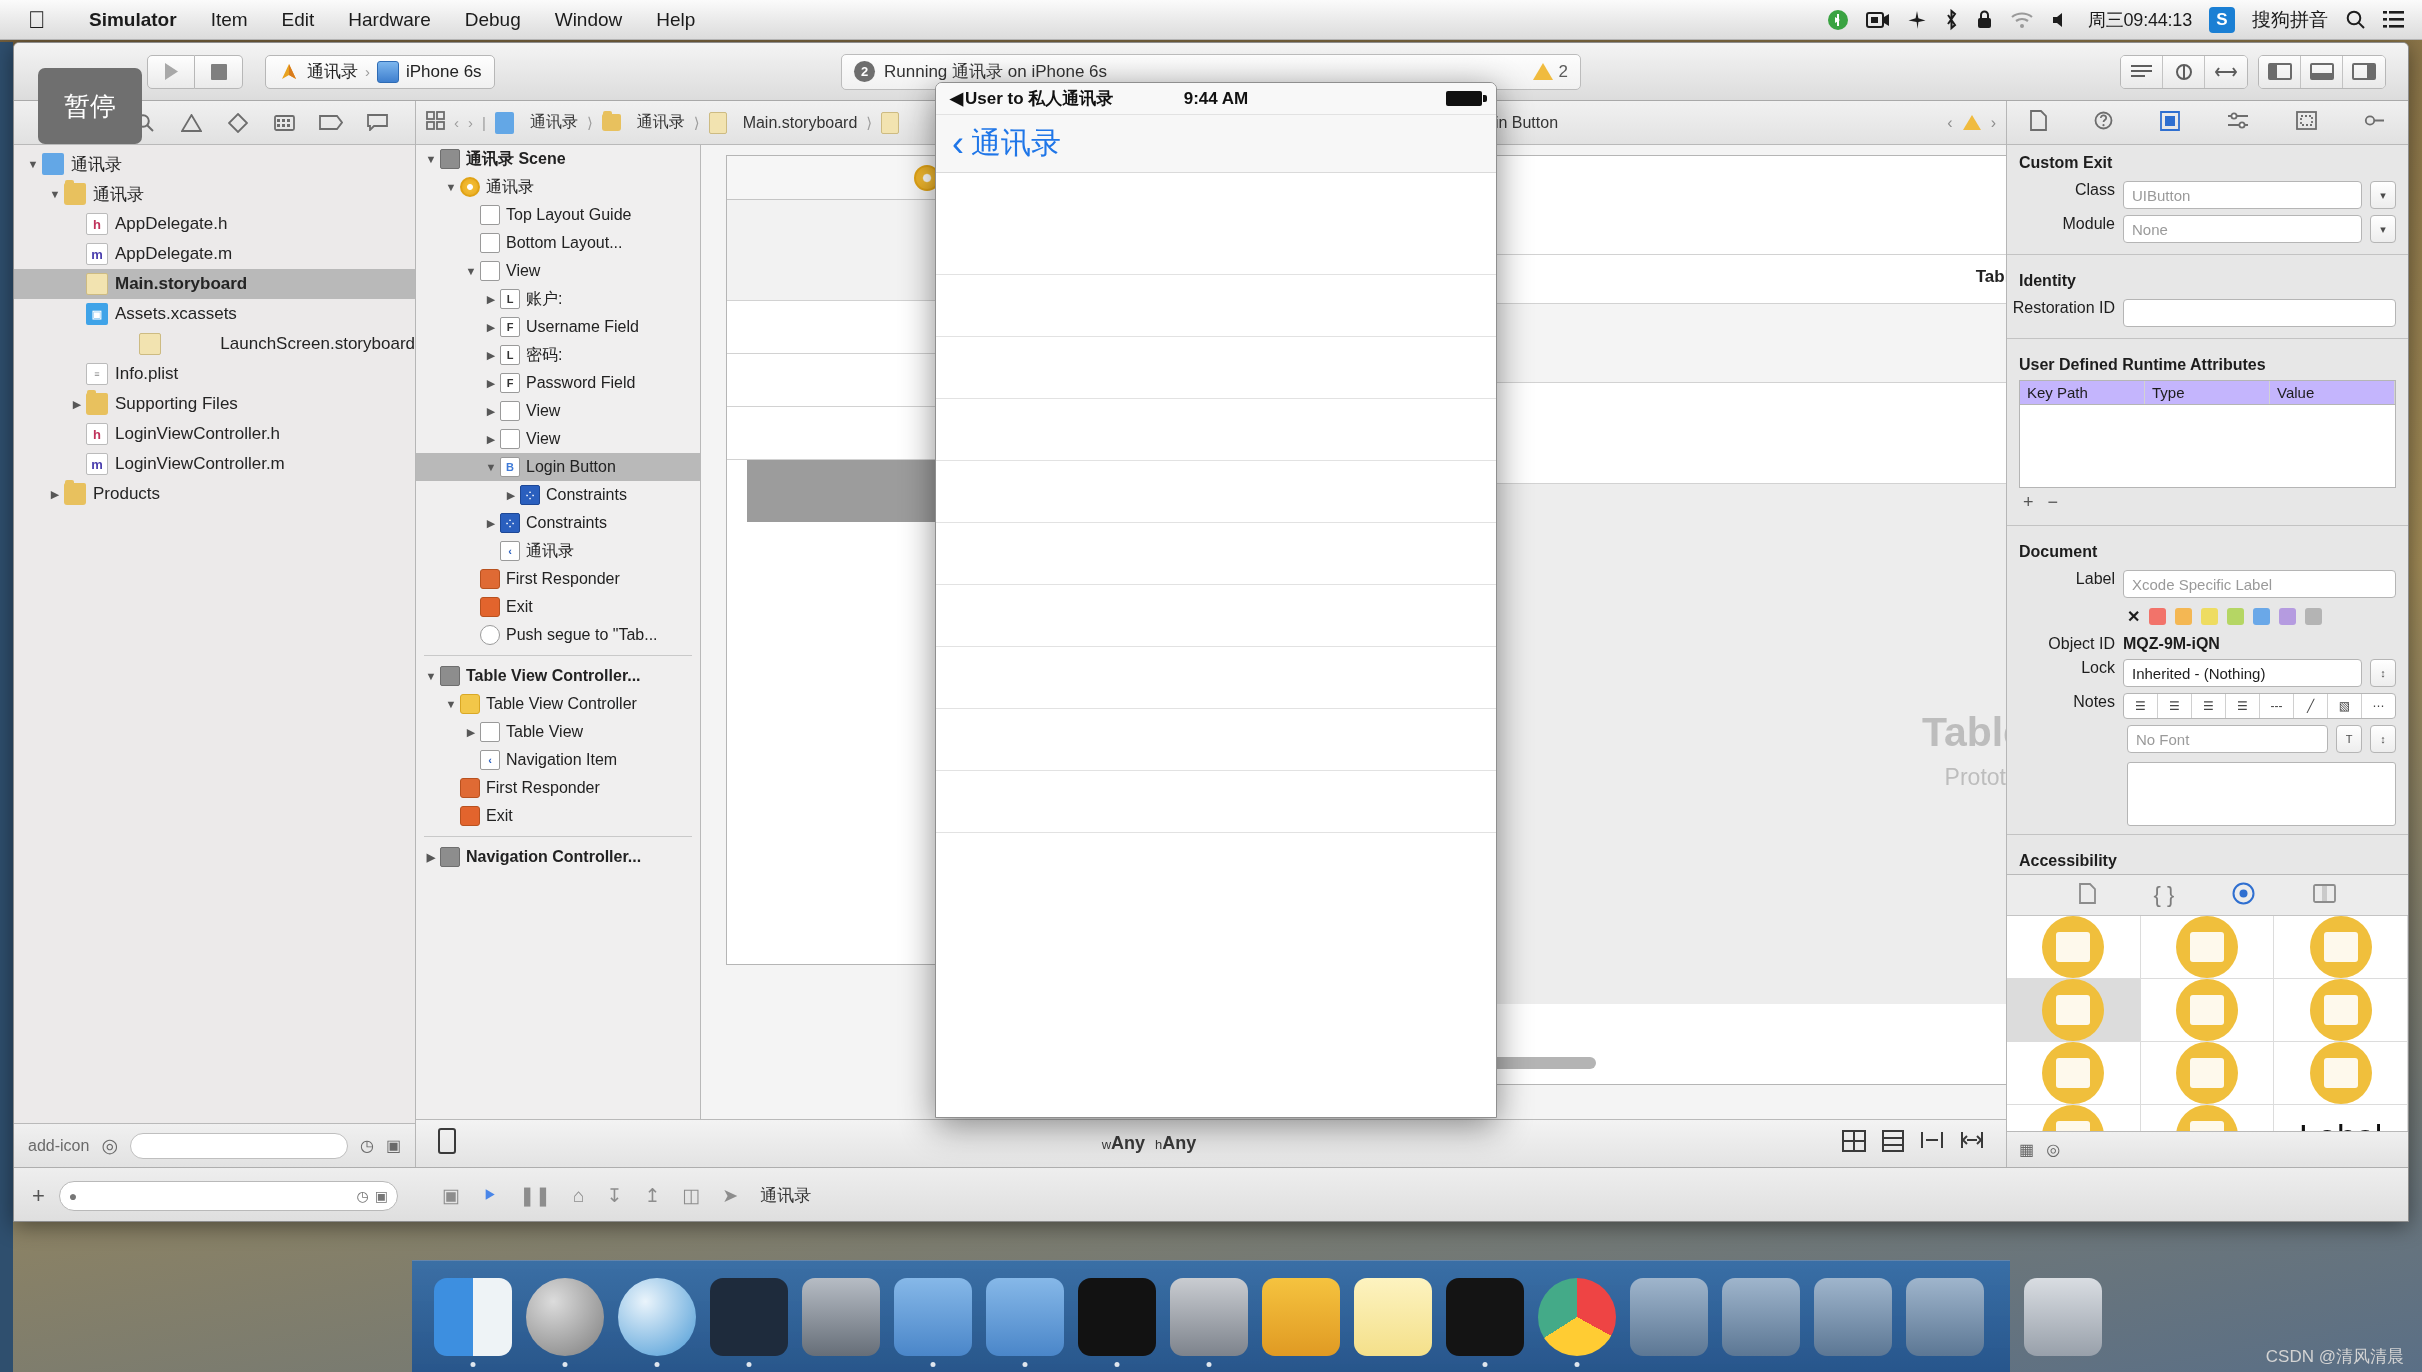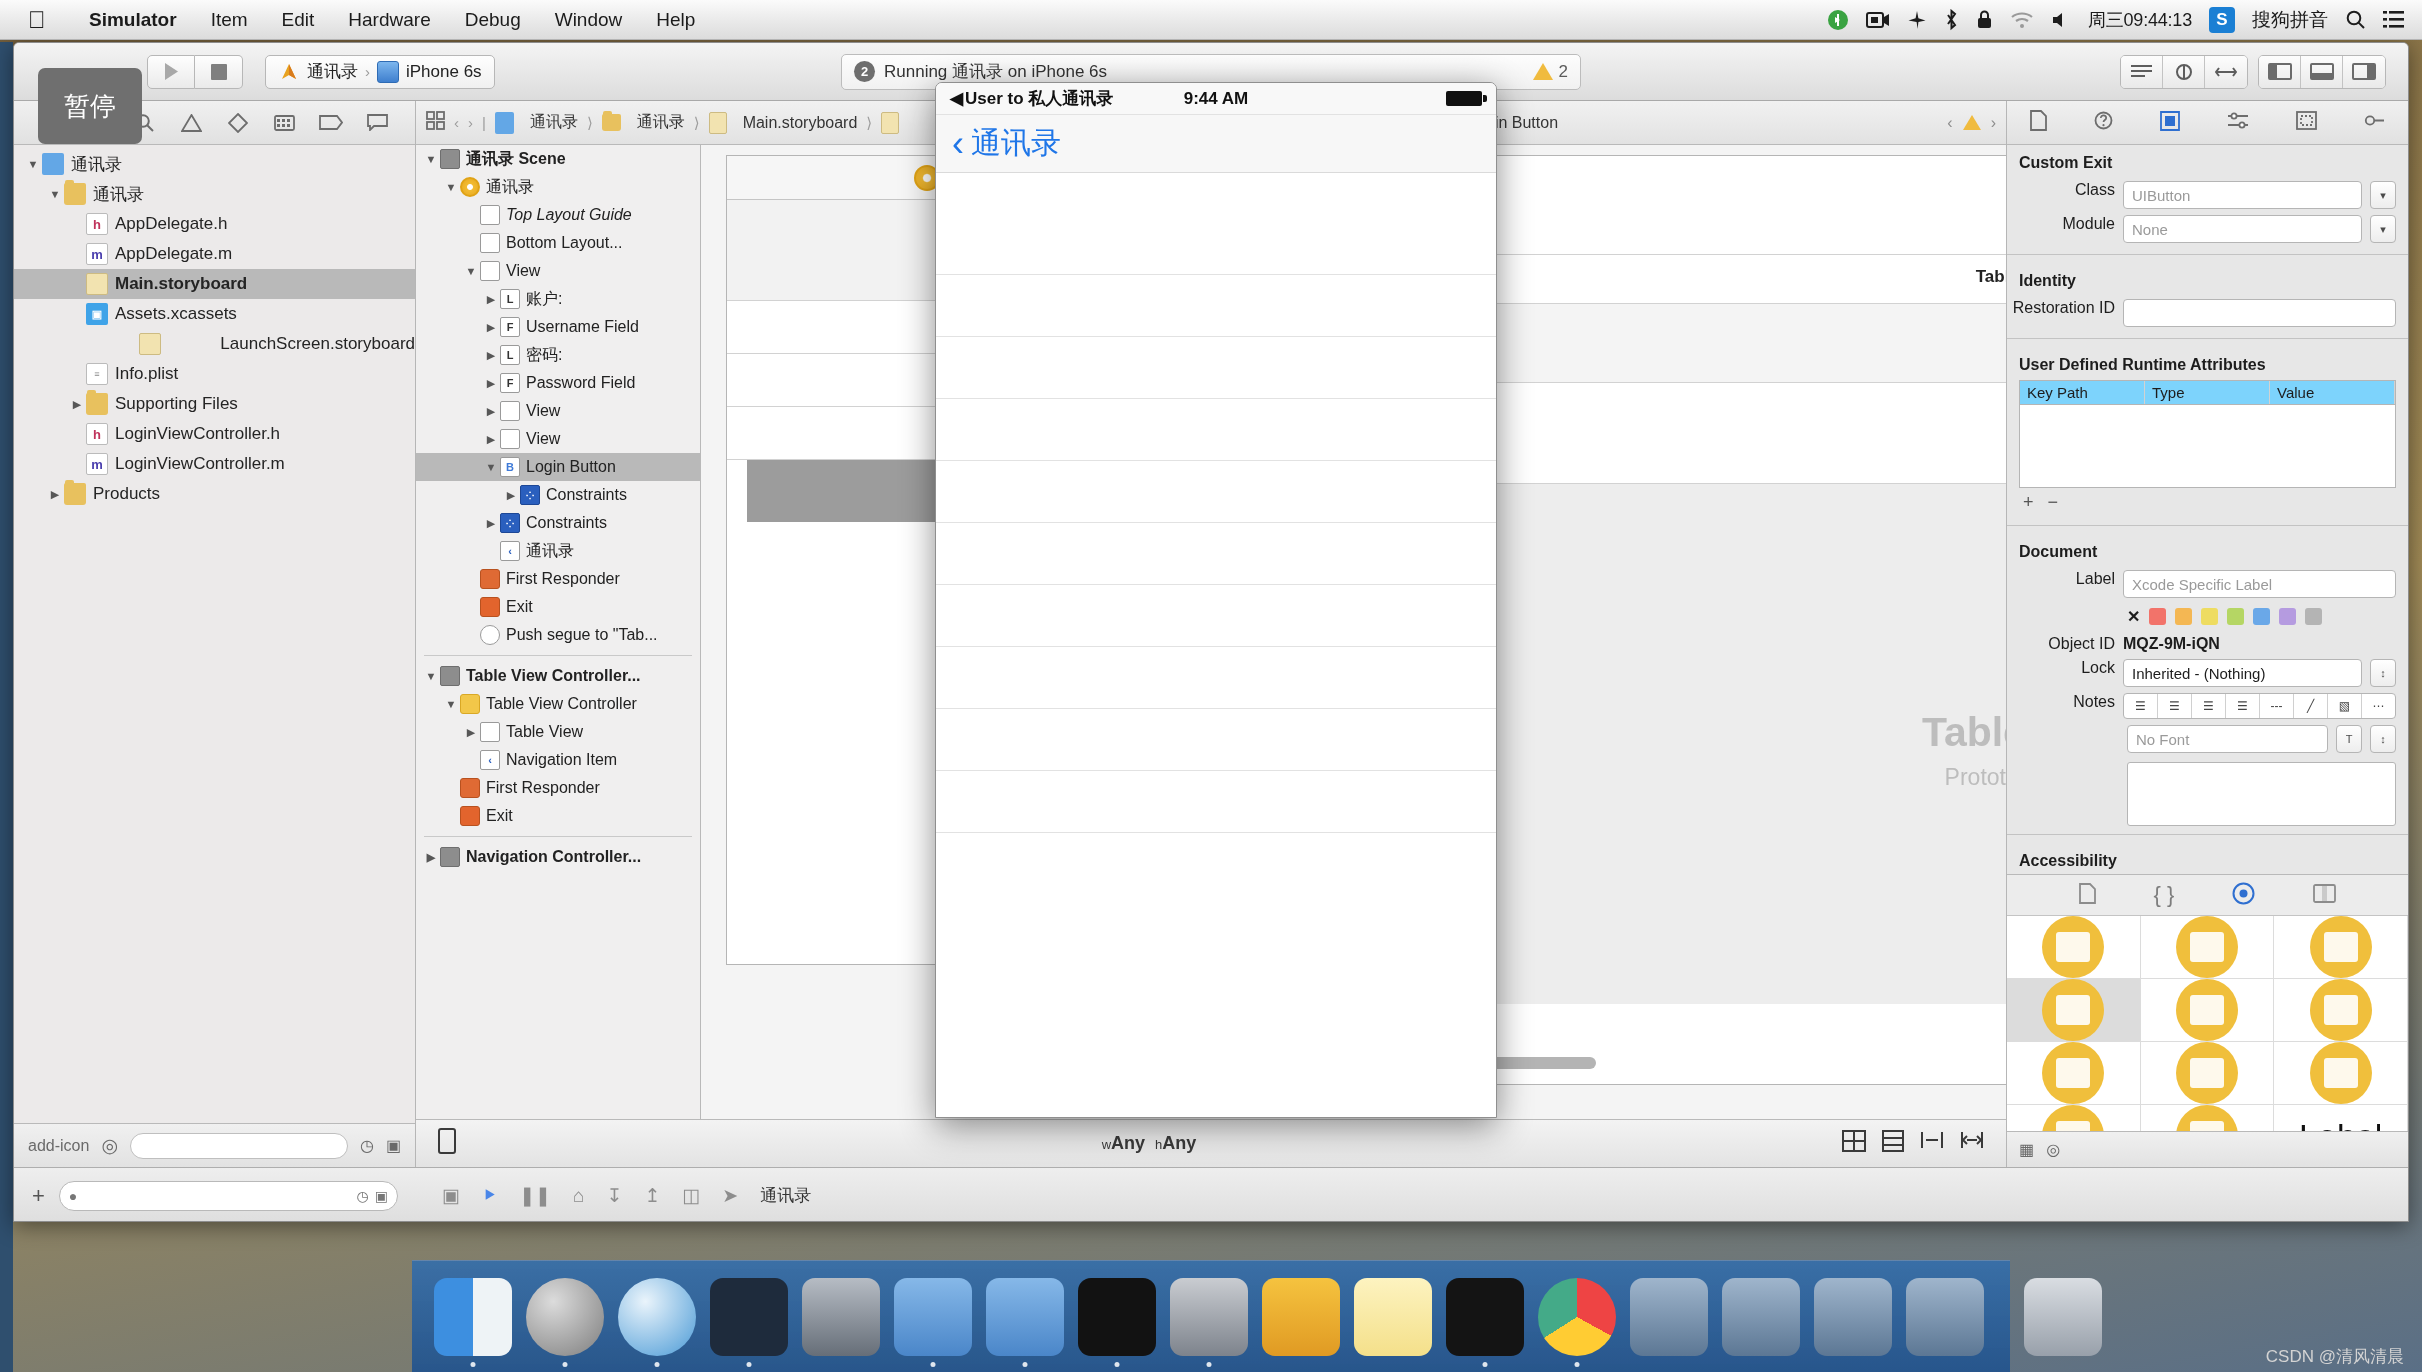--- a/index.html
+++ b/index.html
@@ -174,21 +174,21 @@
   .insp-body{flex:1;overflow:hidden;padding-bottom:2px;}
   .sec-h{font-weight:bold;font-size:16px;padding:9px 12px 6px;}
   .frow{display:flex;align-items:flex-start;padding:3px 12px 3px 0;gap:8px;}
   .flab{width:108px;text-align:right;color:#1d1d1d;flex:none;}
   .fin{flex:1;height:28px;background:#fff;border:1px solid #b5b5b5;border-radius:4px;
     display:flex;align-items:center;padding:0 8px;color:#9a9a9a;font-size:15px;}
   .fin.val{color:#1d1d1d;}
   .stepper{width:26px;height:28px;border:1px solid #b5b5b5;border-radius:4px;background:linear-gradient(180deg,#fff,#ededed);
     display:flex;align-items:center;justify-content:center;color:#4a4a4a;font-size:11px;flex:none;}
   .divline{height:1px;background:#c3c3c3;margin:8px 0;}
-  .tbl-head{display:flex;background:#7dd3fc;border:1px solid #b5b5b5;border-bottom:none;margin:0 12px;}
+  .tbl-head{display:flex;background:#c4b5fd;border:1px solid #b5b5b5;border-bottom:none;margin:0 12px;}
   .tbl-head div{flex:1;padding:3px 7px;border-right:1px solid #d2d2d2;font-size:15px;}
   .tbl-body{height:84px;background:#fff;border:1px solid #b5b5b5;margin:0 12px;}
   .pm{display:flex;gap:14px;padding:4px 0 4px 16px;color:#555;font-size:18px;}
   .swatches{display:flex;align-items:center;gap:9px;padding:6px 0 6px 120px;}
   .sw{width:17px;height:17px;border-radius:3px;}
   .notebar{display:flex;border:1px solid #b5b5b5;border-radius:4px;overflow:hidden;background:#fff;height:26px;flex:1;}
   .notebar div{flex:1;border-right:1px solid #d0d0d0;display:flex;align-items:center;justify-content:center;font-size:12px;color:#444;}
   .notebar div:last-child{border-right:none;}
   .notesarea{height:64px;background:#fff;border:1px solid #b5b5b5;border-radius:3px;margin:6px 12px 0 120px;}
   
@@ -566,21 +566,21 @@
             <div class="ob-row hdr" style="padding-left: 6px;">
               <span class="tw">▼</span>
               <span class="oi scene"></span>
               <span>通讯录 Scene</span>
             </div>
             <div class="ob-row" style="padding-left: 26px;">
               <span class="tw">▼</span>
               <span class="oi vc"></span>
               <span>通讯录</span>
             </div>
-            <div class="ob-row" style="padding-left: 46px; font-style: italic;">
+            <div class="ob-row" style="padding-left: 46px;">
               <span class="tw"></span>
               <span class="oi view"></span>
               <span>Top Layout Guide</span>
             </div>
             <div class="ob-row" style="padding-left: 46px;">
               <span class="tw"></span>
               <span class="oi view"></span>
               <span>Bottom Layout...</span>
             </div>
             <div class="ob-row" style="padding-left: 46px;">

